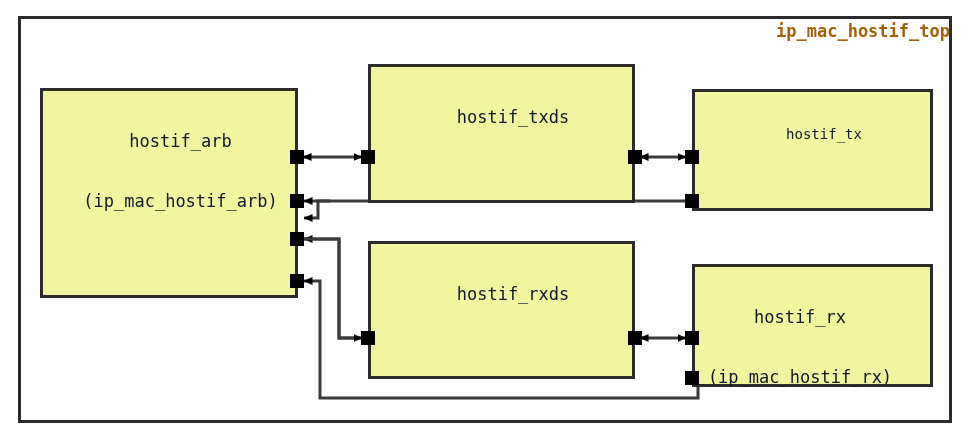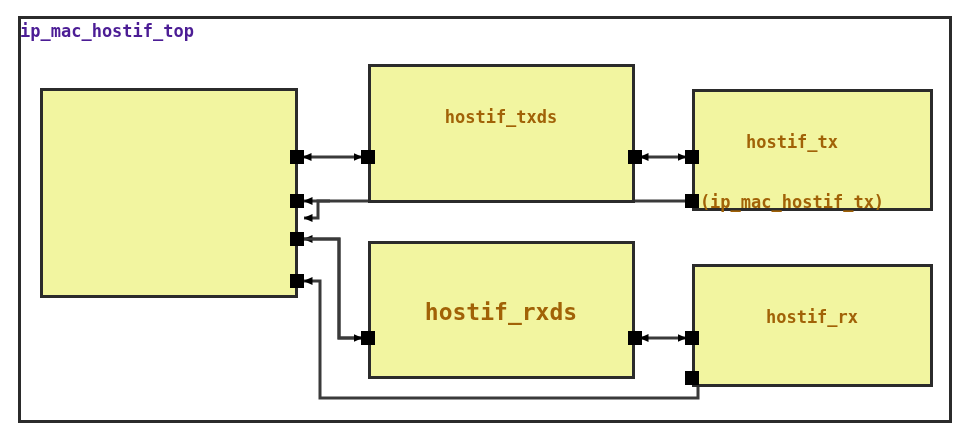--- a/index.html
+++ b/index.html
@@ -21,39 +21,40 @@
     position: absolute;
     left: 0;
     top: 0;
     width: 972px;
     height: 440px;
   }
   .blk-label {
     position: absolute;
     text-align: center;
     font-family: "DejaVu Sans Mono", "Liberation Mono", monospace;
-    font-weight: bold;
-    color: #a16207;
+    font-weight: normal;
+    color: #0f172a;
     line-height: 1.16;
     pointer-events: none;
     white-space: pre;
+    padding-left: 12px;
   }
   .blk-label .l1, .blk-label .l2 {
     display: block;
   }
   #top-title {
     position: absolute;
     left: 20px;
     top: 21px;
     width: 930px;
-    text-align: left;
+    text-align: right;
     font-family: "DejaVu Sans Mono", "Liberation Mono", monospace;
     font-weight: bold;
     font-size: 17px;
-    color: #4c1d95;
+    color: #a16207;
     white-space: pre;
   }
 </style>
 </head>
 <body>
 
 <div id="canvas">
 
   <svg id="svg-layer" viewBox="0 0 972 440">
     <defs>
@@ -110,32 +111,34 @@
       <rect x="628" y="331" width="14" height="14" fill="#000000"></rect>
 
       <rect x="685" y="331" width="14" height="14" fill="#000000"></rect>
       <rect x="685" y="371" width="14" height="14" fill="#000000"></rect>
     </g>
   </svg>
 
   <div id="top-title">ip_mac_hostif_top</div>
 
   <div class="blk-label" style="left:40px; top:93px; width:257px; font-size:17px;">
+    <span class="l1">hostif_arb</span>
+    <span class="l2">(ip_mac_hostif_arb)</span>
   </div>
 
   <div class="blk-label" style="left:368px; top:69px; width:266px; font-size:17px;">
     <span class="l1">hostif_txds</span>
   </div>
 
-  <div class="blk-label" style="left:672px; top:94px; width:240px; font-size:17px;">
+  <div class="blk-label" style="left:692px; top:94px; width:240px; font-size:14px;">
     <span class="l1">hostif_tx</span>
-    <span class="l2">(ip_mac_hostif_tx)</span>
   </div>
 
-  <div class="blk-label" style="left:368px; top:246px; width:266px; font-size:23px;">
+  <div class="blk-label" style="left:368px; top:246px; width:266px; font-size:17px;">
     <span class="l1">hostif_rxds</span>
   </div>
 
-  <div class="blk-label" style="left:692px; top:269px; width:240px; font-size:17px;">
+  <div class="blk-label" style="left:668px; top:269px; width:240px; font-size:17px;">
     <span class="l1">hostif_rx</span>
+    <span class="l2">(ip_mac_hostif_rx)</span>
   </div>
 
 </div>
 
 </body></html>

